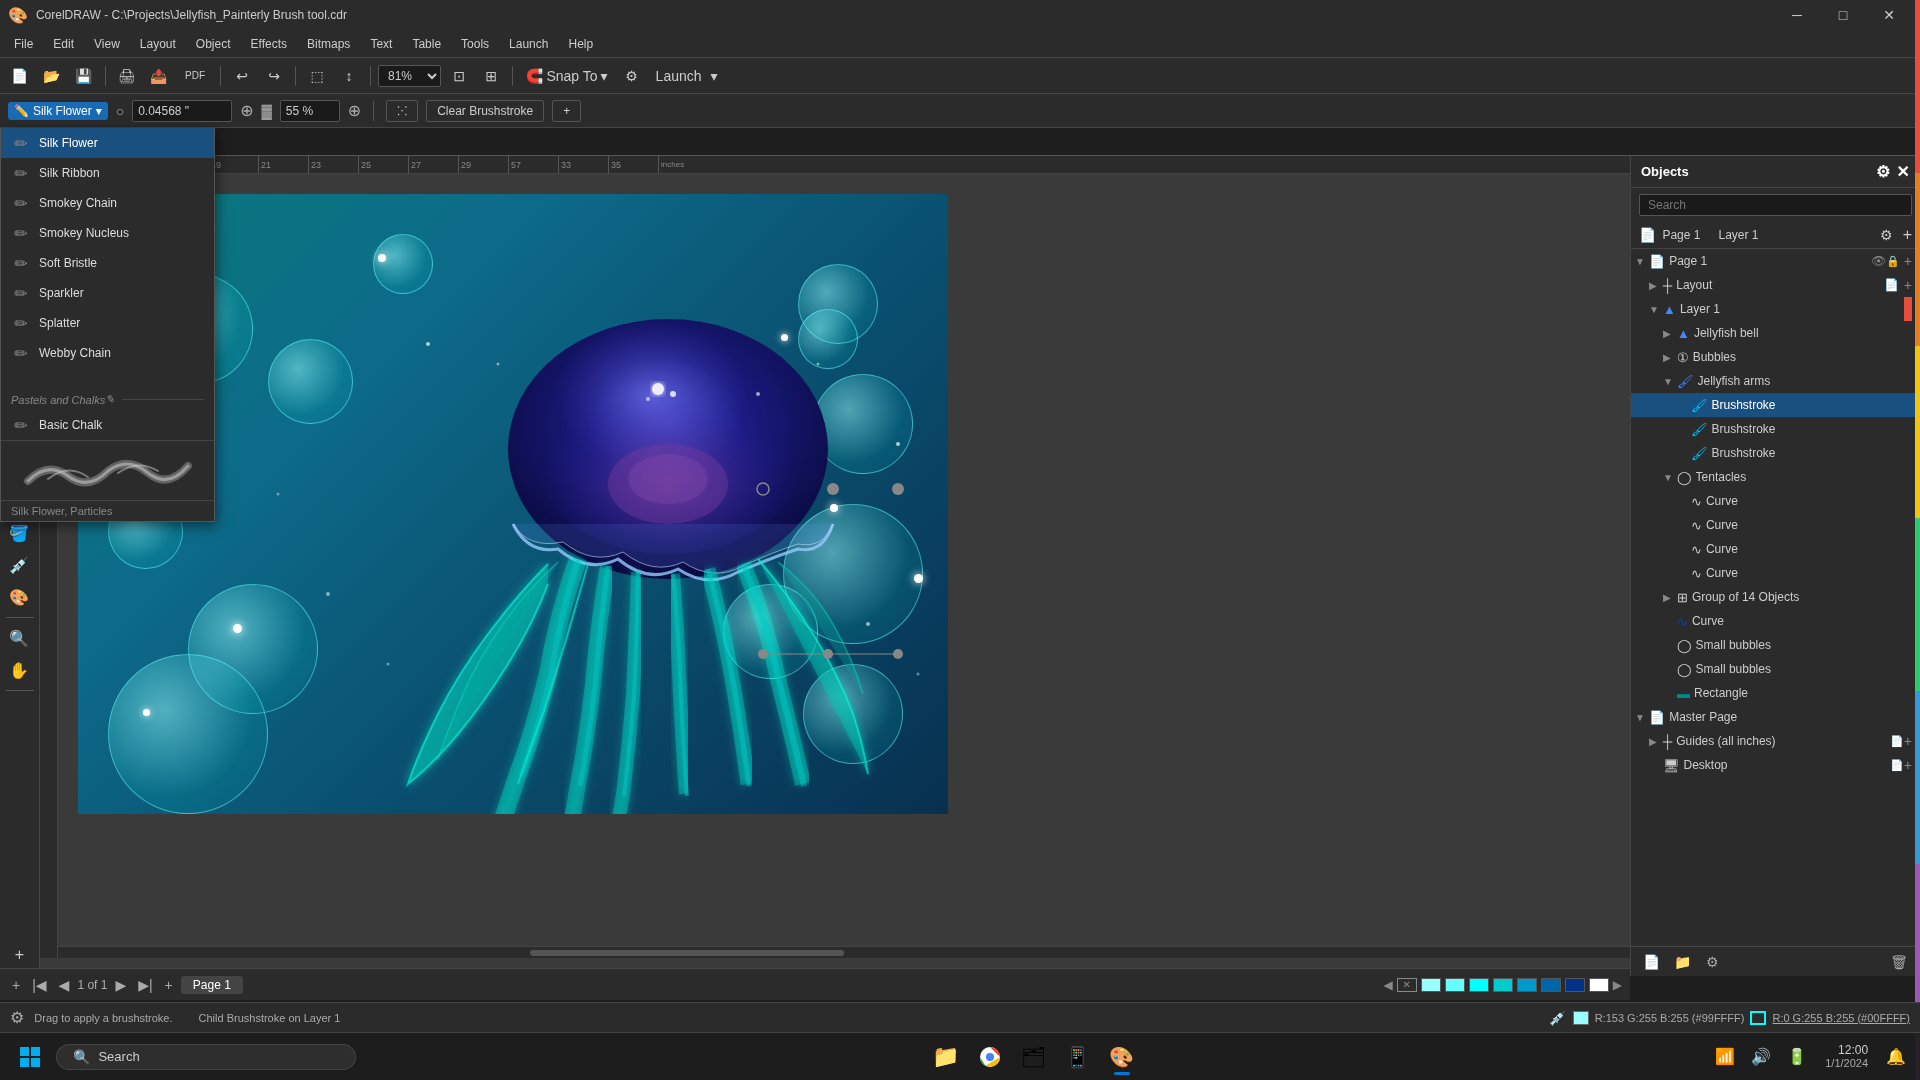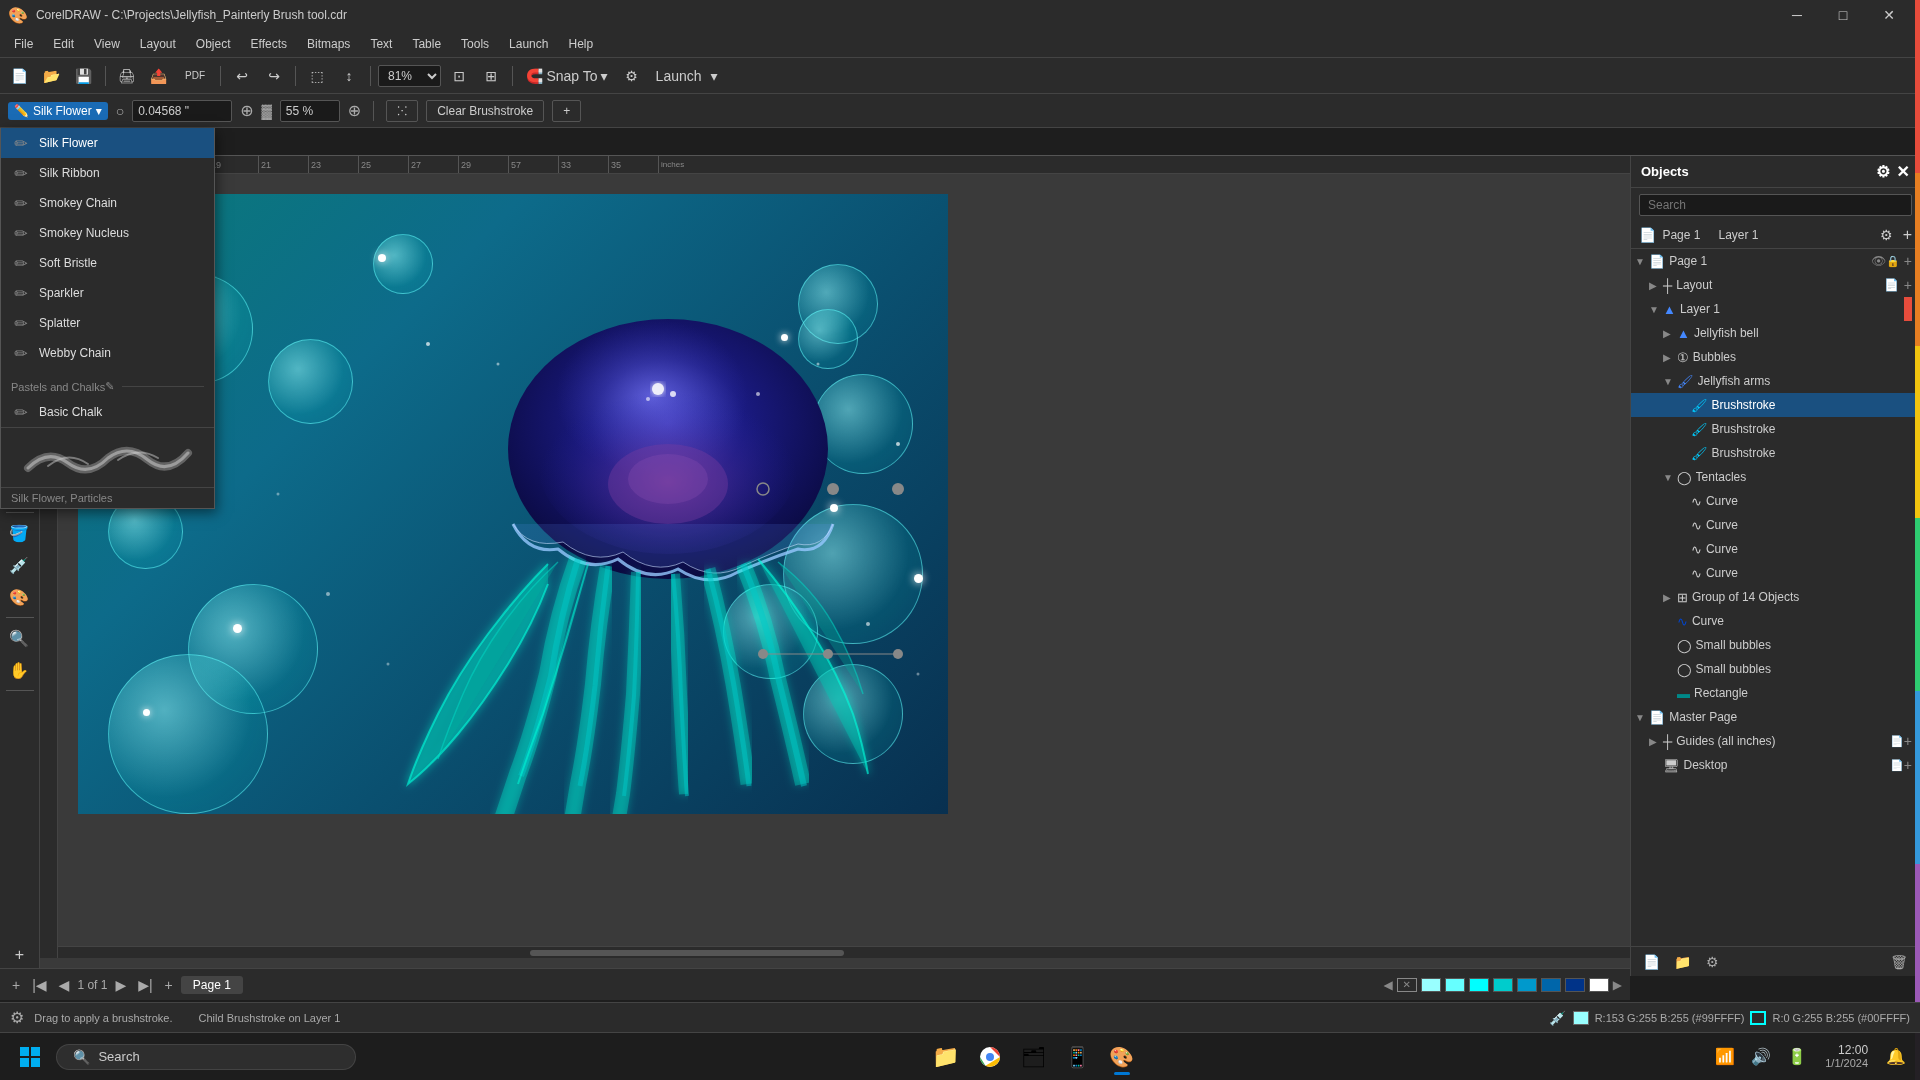--- a/index.html
+++ b/index.html
@@ -339,22 +339,22 @@
       padding: 5px 10px;
       cursor: pointer; color: #ddd; font-size: 12px;
       height: 30px;
     }
     .dropdown-item.selected { background: #1a5080; color: #fff; }
     .dropdown-icon {
       width: 20px; height: 20px; display: flex; align-items: center; justify-content: center;
       font-size: 16px; color: #888;
     }
     .dropdown-section {
-      padding: 4px 10px; font-size: 11px; color: #888; margin-top: 8px;
-      display: flex; align-items: center; justify-content: space-between;
+      padding: 4px 10px; font-size: 11px; color: #888; margin-top: 21px;
+      display: flex; align-items: center; justify-content: space-between; font-style: italic;
     }
     .dropdown-section::after { content: ''; flex: 1; height: 1px; background: #444; margin-left: 8px; }
     #brush-preview {
       padding: 10px;
       display: flex; align-items: center; justify-content: center;
       border-top: 1px solid #444;
       height: 60px;
     }
     #dropdown-footer {
       padding: 4px 10px;
@@ -918,21 +918,21 @@
 
 <div id="statusbar" style="position:fixed;bottom:48px;left:0;right:0;height:30px;background:#2b2b2b;border-top:1px solid #444;display:flex;align-items:center;padding:0 10px;gap:10px;">
   <span style="font-size:16px;cursor:pointer;">⚙</span>
   <span style="color:#aaa;font-size:11px;">Drag to apply a brushstroke.</span>
   <span style="color:#aaa;font-size:11px;margin-left:16px;">Child Brushstroke on Layer 1</span>
   <div style="margin-left:auto;display:flex;align-items:center;gap:6px;">
     <span style="font-size:14px;cursor:pointer;">💉</span>
     <div class="status-color-swatch" style="background:#99ffff;"></div>
     <span style="color:#aaa;font-size:11px;">R:153 G:255 B:255 (#99FFFF)</span>
     <div style="width:16px;height:14px;border:2px solid #00ffff;background:transparent;display:inline-block;"></div>
-    <span style="color:#aaa;font-size:11px;">R:0 G:255 B:255 (#00FFFF)</span>
+    <span style="color:#aaa;font-size:11px;text-decoration:underline;">R:0 G:255 B:255 (#00FFFF)</span>
   </div>
 </div>
 
 <div id="taskbar" style="position:fixed;bottom:0;left:0;right:0;height:48px;">
   <div id="start-btn">
     <svg width="24" height="24" viewBox="0 0 24 24">
       <rect x="2" y="2" width="9" height="9" fill="#00adef"></rect>
       <rect x="13" y="2" width="9" height="9" fill="#00adef"></rect>
       <rect x="2" y="13" width="9" height="9" fill="#00adef"></rect>
       <rect x="13" y="13" width="9" height="9" fill="#00adef"></rect>

